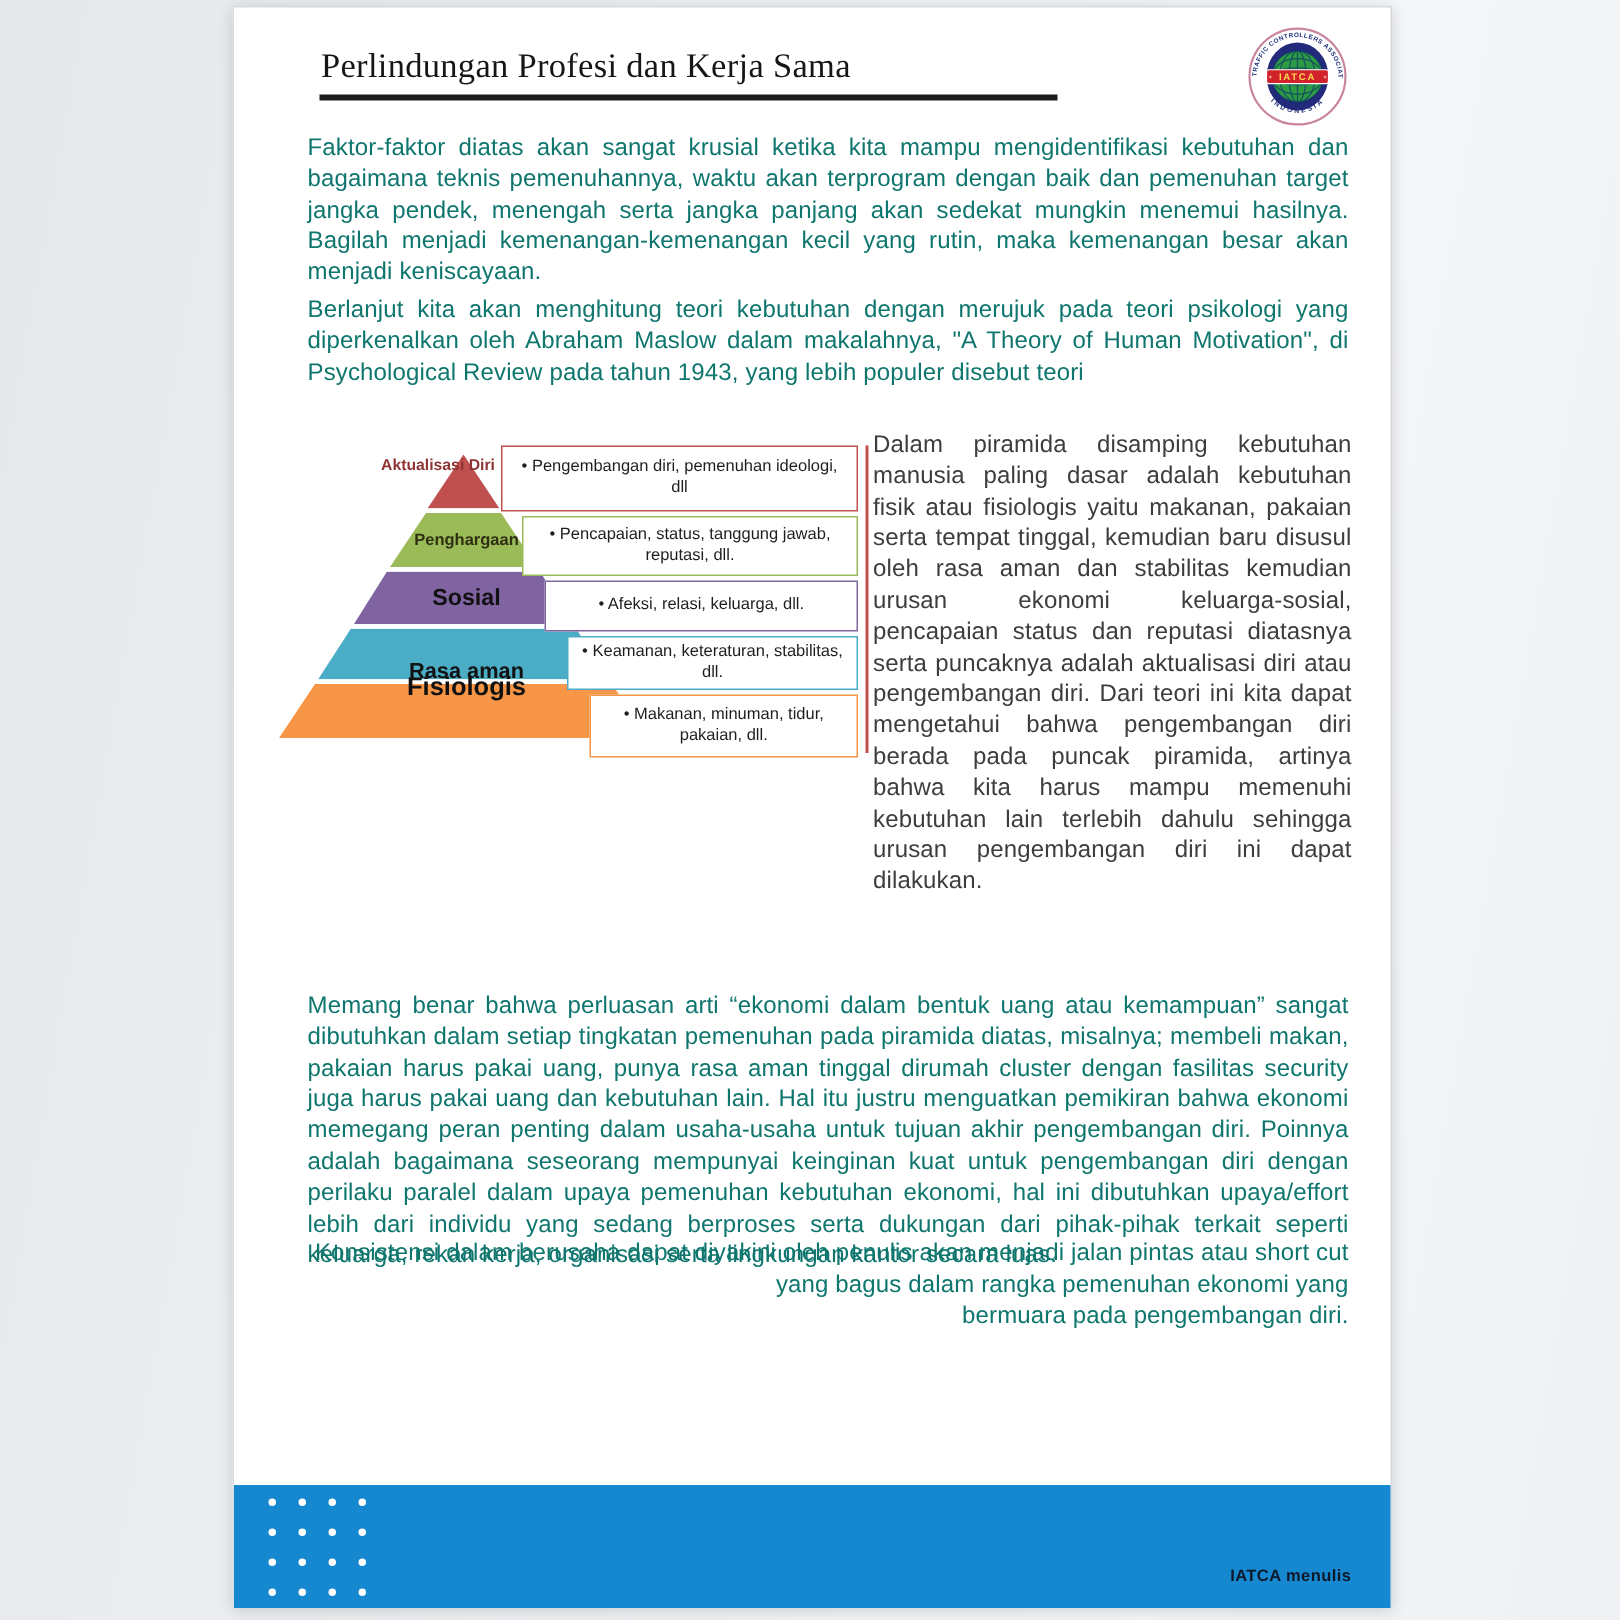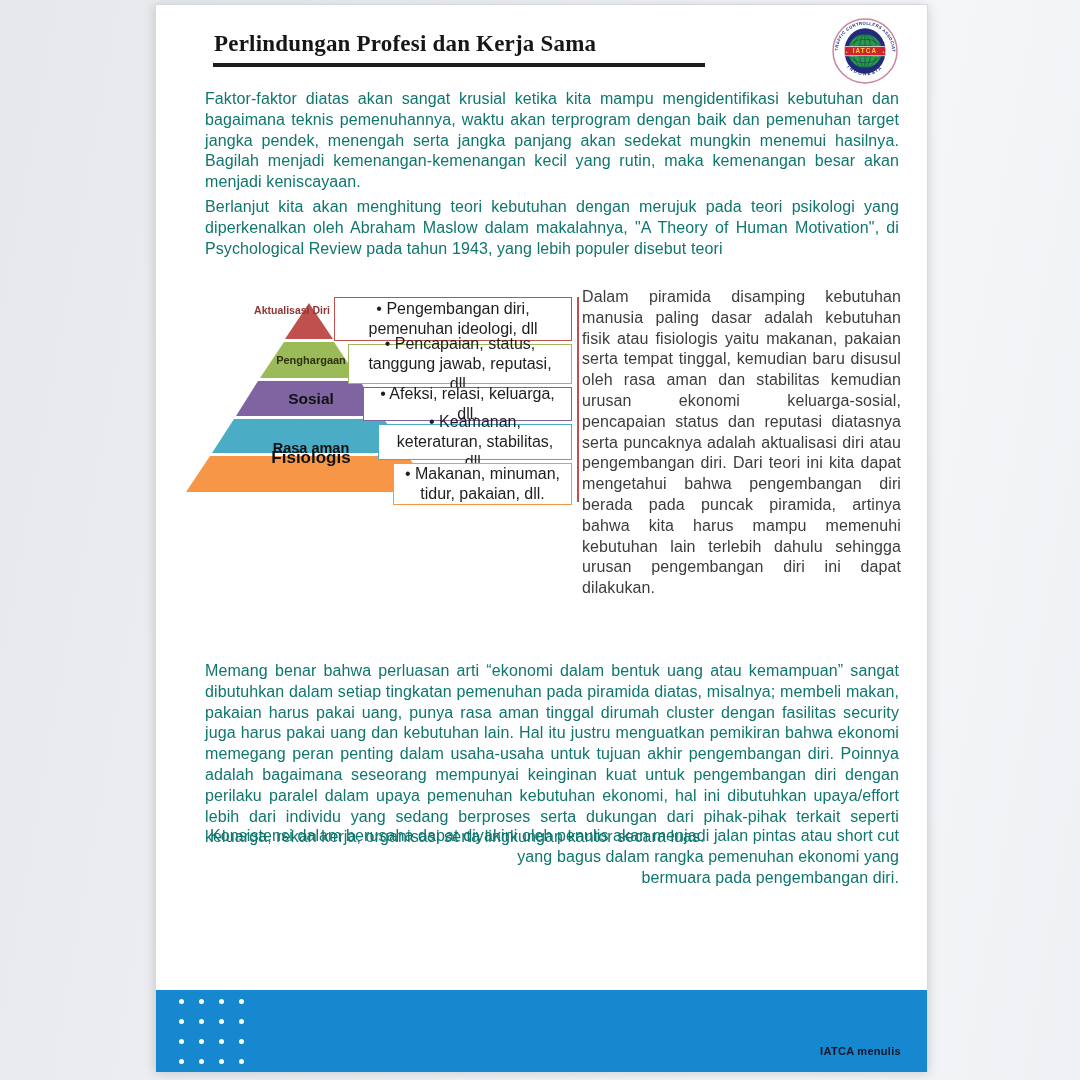--- a/index.html
+++ b/index.html
@@ -9,21 +9,21 @@
     font-family:"Liberation Sans",sans-serif;
   }
   .page{
     position:absolute;left:155px;top:4px;width:773px;height:1067px;
     background:#ffffff;border:1px solid #d6d9dd;box-sizing:border-box;
     box-shadow:0 2px 10px rgba(60,64,72,.22);
   }
   
   .title{
     position:absolute;left:58px;top:26px;width:560px;
-    font-family:"Liberation Serif",serif;font-weight:bold;font-size:23px;color:#161616;
+    font-family:"Liberation Serif",serif;font-weight:normal;font-size:23px;color:#161616;
     letter-spacing:.2px;
   }
   .title-rule{position:absolute;left:57px;top:58px;width:492px;height:3.5px;background:#1d1d1d;}
   .logo{position:absolute;left:676px;top:13px;width:66px;height:66px;}
   
   .para{
     position:absolute;left:49px;width:694px;
     font-size:16px;line-height:1.3;color:#0f766e;text-align:justify;letter-spacing:.1px;
   }
   #p1{top:84px;}
@@ -42,21 +42,21 @@
   .lvl4{top:160px;height:36px;clip-path:polygon(24px 0px,222px 0px,246px 36px,0px 36px);}
   .pyr-label{position:absolute;left:0;width:250px;text-align:center;color:#111;font-weight:bold;z-index:3;}
   .plab0{left:50px;top:8px;width:112px;font-size:10.5px;line-height:1.18;color:#8e3434;}
   .plab1{top:46px;height:36px;line-height:36px;font-size:11px;color:#2f2f12;}
   .plab2{top:85px;height:35px;line-height:35px;font-size:15.5px;}
   .plab3{top:135px;height:34px;line-height:34px;font-size:14.5px;}
   .plab4{top:144px;height:36px;line-height:36px;font-size:17px;}
   .level-box{
     position:absolute;background:#fff;border:1.6px solid #888;box-sizing:border-box;z-index:2;
     display:flex;align-items:center;justify-content:center;text-align:center;
-    font-size:16px;line-height:1.25;color:#1e1e1e;padding:2px 7px;
+    font-size:11px;line-height:1.25;color:#1e1e1e;padding:2px 7px;
   }
   #box0{left:178px;top:292px;width:238px;height:44px;}
   #box1{left:192px;top:339px;width:224px;height:40px;}
   #box2{left:207px;top:382px;width:209px;height:34px;}
   #box3{left:222px;top:419px;width:194px;height:36px;}
   #box4{left:237px;top:458px;width:179px;height:42px;}
   .accent-line{position:absolute;left:421px;top:292px;width:2px;height:205px;background:#c0504d;}
   .side-para{
     position:absolute;left:426px;top:282px;width:319px;
     font-size:16px;line-height:1.3;color:#3d3d3d;text-align:justify;letter-spacing:.1px;

